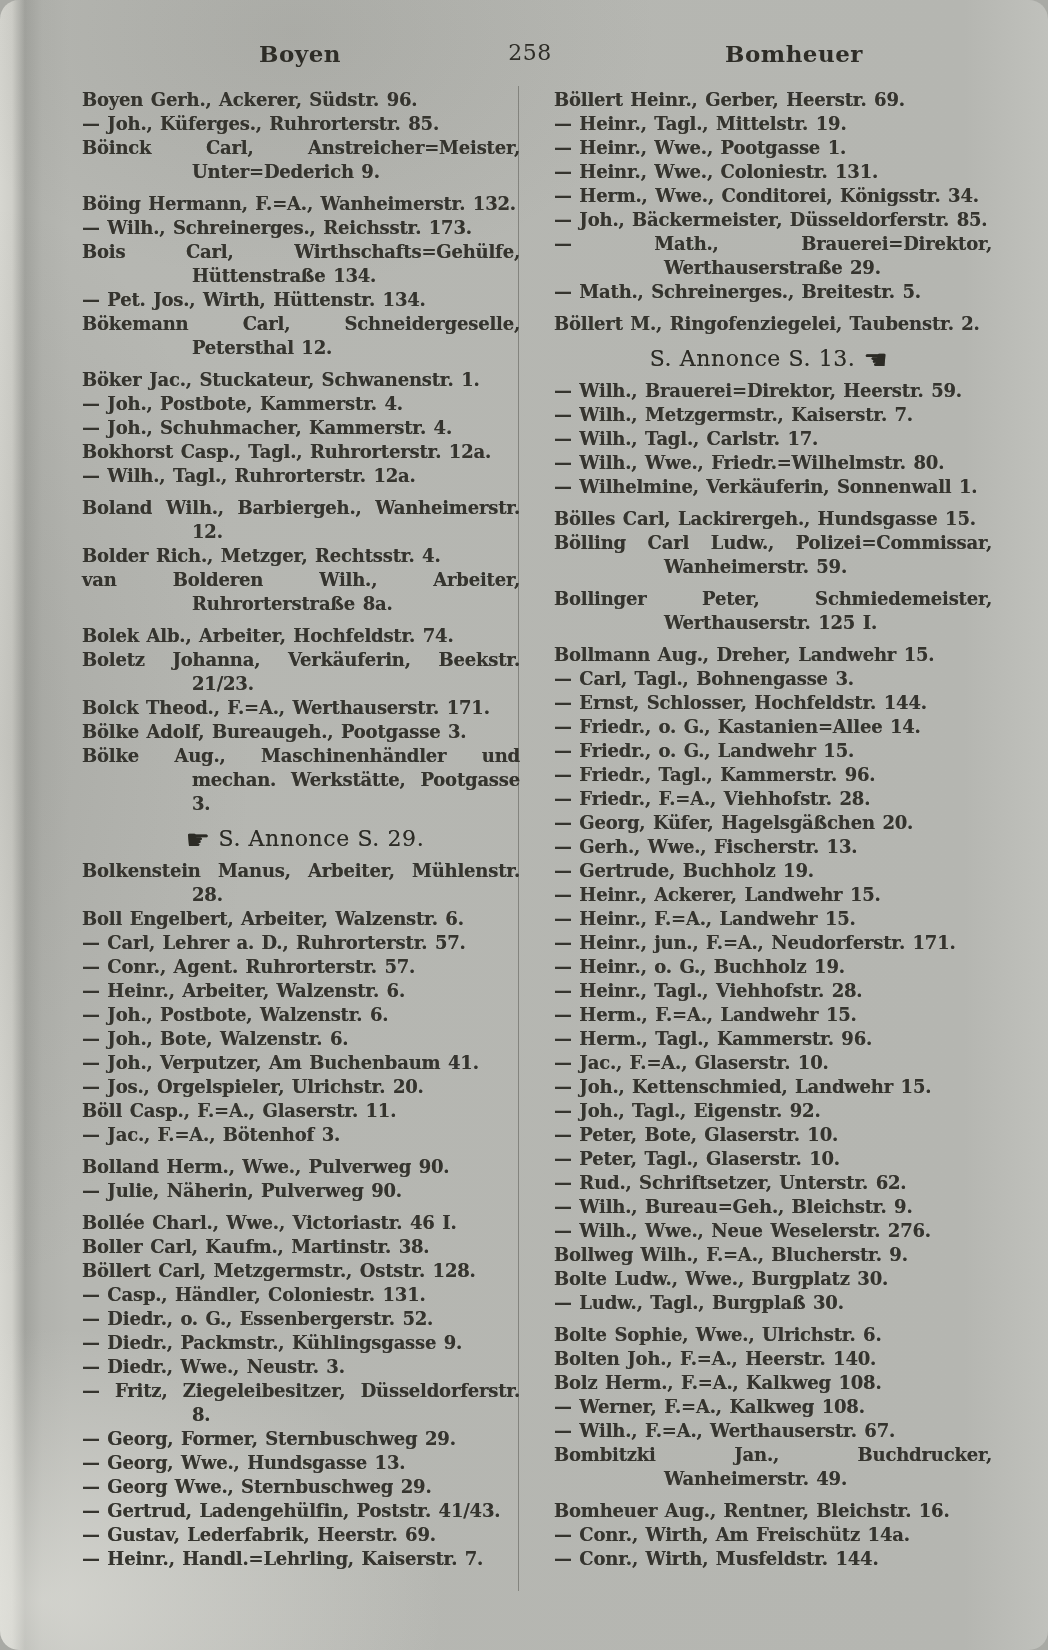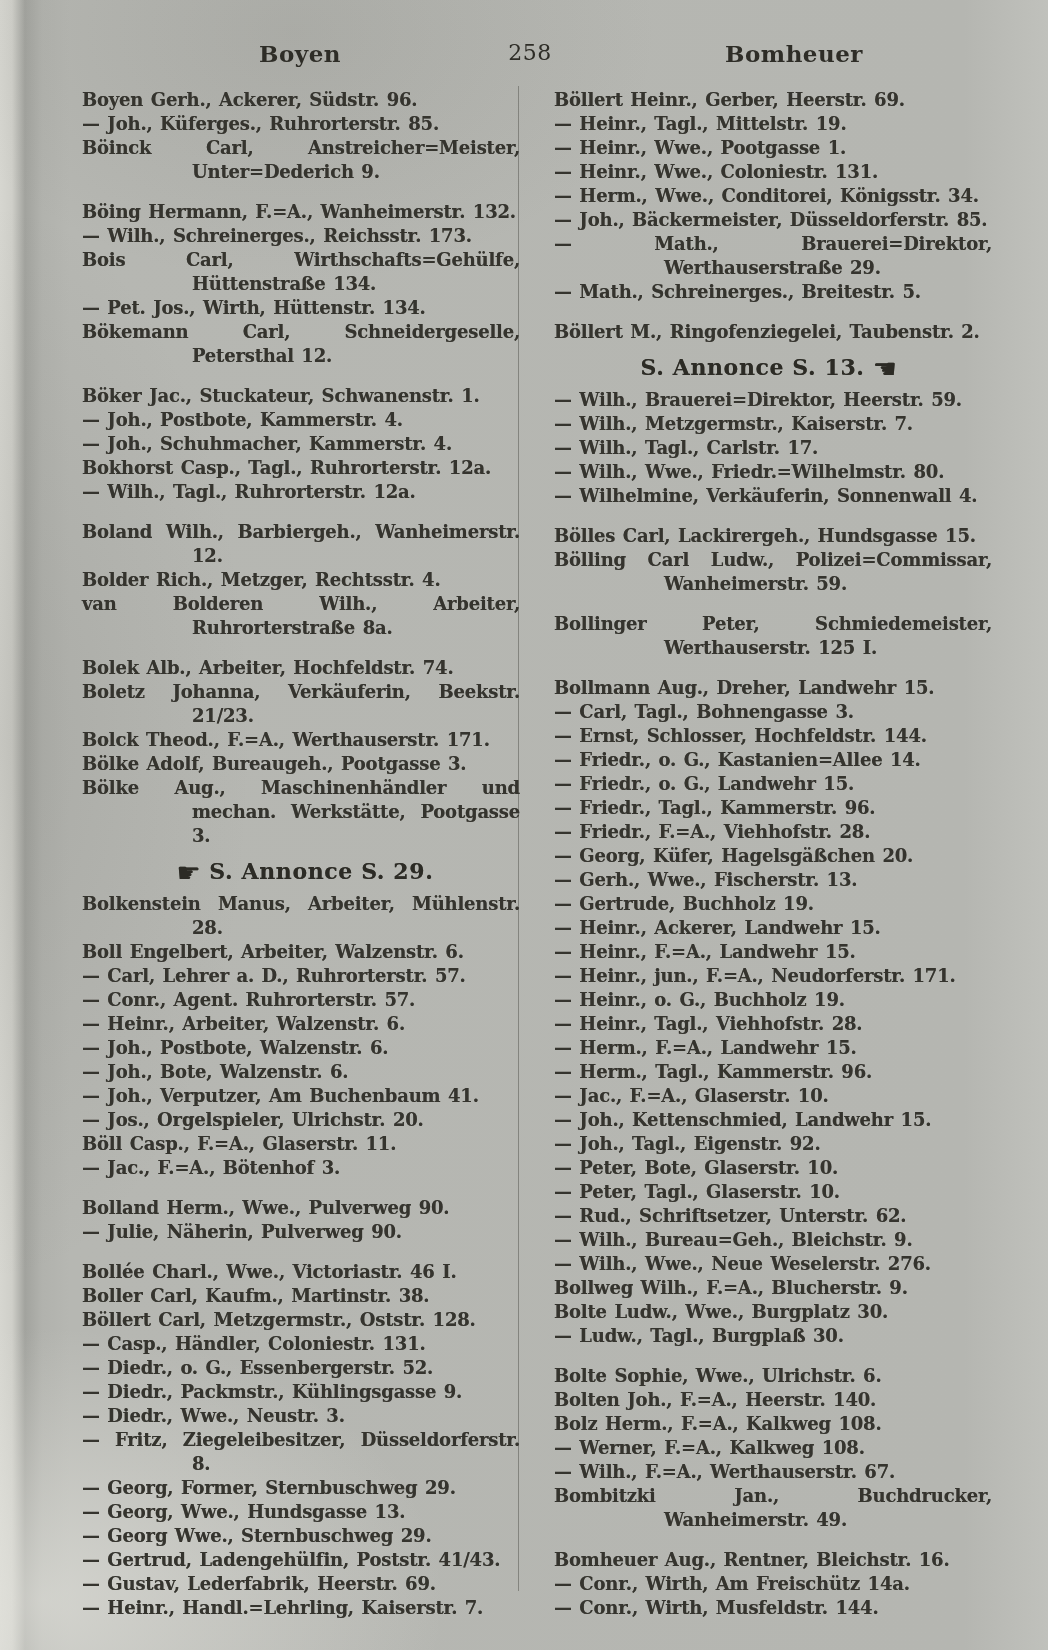--- a/index.html
+++ b/index.html
@@ -7,20 +7,21 @@
     position:relative;
     width:1048px;height:1650px;
     overflow:hidden;
     font-family:"DejaVu Serif", serif;
     color:#34332d;
     background:
       radial-gradient(ellipse 620px 420px at 4% 97%, rgba(230,230,224,.6), rgba(230,230,224,0) 65%),
       radial-gradient(ellipse 520px 360px at 28% 2%, rgba(110,110,104,.16), rgba(110,110,104,0) 70%),
       radial-gradient(ellipse 420px 900px at 0% 45%, rgba(100,100,95,.14), rgba(100,100,95,0) 60%),
       linear-gradient(90deg, #d6d6d0 0px, #cfcfc9 12px, #a2a39e 25px, #b1b2ad 42px, #b6b7b2 70px, #b5b6b1 92%, #c0c1bc 100%);
+    border-radius: 19px;
   }
   .header-title{
     position:absolute;top:40px;
     font-weight:bold;font-size:23px;letter-spacing:.5px;
     text-align:center;color:#2e2d27;
   }
   .ht-left{left:82px;width:436px;}
   .ht-num{left:478px;width:104px;font-weight:normal;font-size:22px;}
   .ht-right{left:532px;width:436px;margin-left:44px;}
   .divider{
@@ -32,25 +33,25 @@
   .col-left{left:0;}
   .col-right{left:472px;}
   .entry{
     font-size:18px;line-height:24px;font-weight:bold;
     letter-spacing:-.2px;word-spacing:1.5px;
     padding-left:110px;text-indent:-110px;
     text-align:justify;
     color:#35342e;
     text-shadow:0 0 .6px rgba(52,51,45,.55);
   }
-  .gap{margin-top:16px;}
+  .gap{margin-top:8px;}
   .annonce{
     margin:10px 0 8px;
     text-align:center;
-    font-size:22px;font-weight:bold;letter-spacing:.6px;
+    font-size:22px;font-weight:normal;letter-spacing:.6px;
     color:#2c2b25;
     text-shadow:0 0 .6px rgba(44,43,37,.6);
   }
   .hand{
     font-family:"DejaVu Sans", sans-serif;
     font-size:27px;line-height:22px;
     vertical-align:-3px;
     padding:0 8px;
   }
 </style>
@@ -124,21 +125,21 @@
         <div class="entry">— Herm., Wwe., Conditorei, Königsstr. 34.</div>
         <div class="entry">— Joh., Bäckermeister, Düsseldorferstr. 85.</div>
         <div class="entry">— Math., Brauerei=Direktor, Werthauserstraße 29.</div>
         <div class="entry">— Math., Schreinerges., Breitestr. 5.</div>
         <div class="entry gap">Böllert M., Ringofenziegelei, Taubenstr. 2.</div>
         <div class="annonce"><span>S. Annonce S. 13.</span><span class="hand">☚</span></div>
         <div class="entry">— Wilh., Brauerei=Direktor, Heerstr. 59.</div>
         <div class="entry">— Wilh., Metzgermstr., Kaiserstr. 7.</div>
         <div class="entry">— Wilh., Tagl., Carlstr. 17.</div>
         <div class="entry">— Wilh., Wwe., Friedr.=Wilhelmstr. 80.</div>
-        <div class="entry">— Wilhelmine, Verkäuferin, Sonnenwall 4.</div>
+        <div class="entry">— Wilhelmine, Verkäuferin, Sonnenwall 1.</div>
         <div class="entry gap">Bölles Carl, Lackirergeh., Hundsgasse 15.</div>
         <div class="entry">Bölling Carl Ludw., Polizei=Commissar, Wanheimerstr. 59.</div>
         <div class="entry gap">Bollinger Peter, Schmiedemeister, Werthauserstr. 125 I.</div>
         <div class="entry gap">Bollmann Aug., Dreher, Landwehr 15.</div>
         <div class="entry">— Carl, Tagl., Bohnengasse 3.</div>
         <div class="entry">— Ernst, Schlosser, Hochfeldstr. 144.</div>
         <div class="entry">— Friedr., o. G., Kastanien=Allee 14.</div>
         <div class="entry">— Friedr., o. G., Landwehr 15.</div>
         <div class="entry">— Friedr., Tagl., Kammerstr. 96.</div>
         <div class="entry">— Friedr., F.=A., Viehhofstr. 28.</div>

